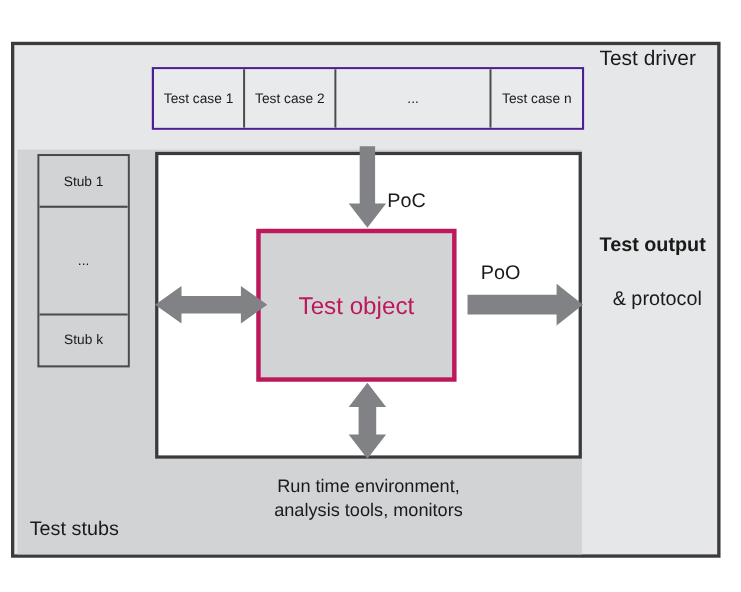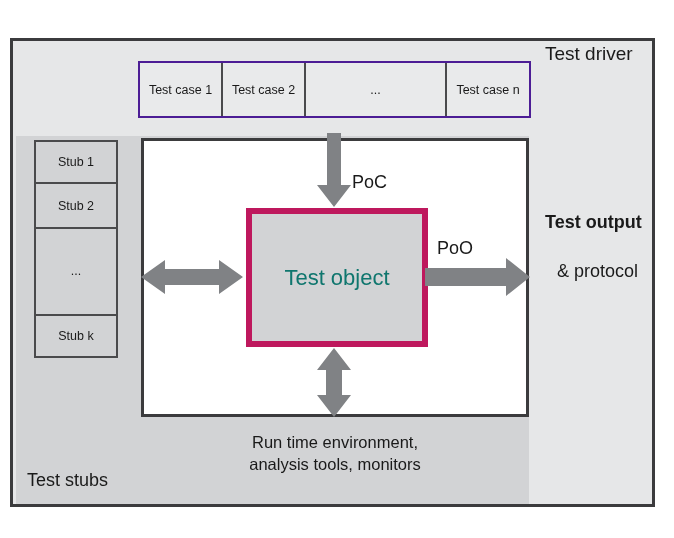--- a/index.html
+++ b/index.html
@@ -70,21 +70,21 @@
   .tc-w2 { width: 83px; }
   .tc-w3 { width: 141px; }
   .tc-w4 { width: 82px; }
 
   
   .stub-col {
     position: absolute;
     left: 34px;
     top: 140px;
     width: 84px;
-    height: 218px;
+    height: 194px;
     box-sizing: border-box;
     border: 2px solid #4a4a4c;
     background: #d2d3d5;
     display: flex;
     flex-direction: column;
   }
   .stub-cell {
     box-sizing: border-box;
     display: flex;
     align-items: center;
@@ -109,32 +109,32 @@
     width: 388px;
     height: 279px;
     box-sizing: border-box;
     background: #ffffff;
     border: 3px solid #3b3b3d;
   }
 
   
   .test-object {
     position: absolute;
-    left: 246px;
+    left: 233px;
     top: 208px;
     width: 182px;
     height: 139px;
     box-sizing: border-box;
     background: #d2d3d5;
-    border: 6px solid #be185d;
+    border: 4px solid #be185d;
     display: flex;
     align-items: center;
     justify-content: center;
     font-size: 22px;
-    color: #0f766e;
+    color: #be185d;
     white-space: nowrap;
   }
 
   
   .arrow-layer {
     position: absolute;
     left: 0; top: 0;
     width: 674px; height: 538px;
     pointer-events: none;
   }
@@ -167,21 +167,20 @@
 
   <div class="testcase-row">
     <div class="testcase-cell tc-w1">Test case 1</div>
     <div class="testcase-cell tc-w2">Test case 2</div>
     <div class="testcase-cell tc-w3">...</div>
     <div class="testcase-cell tc-w4">Test case n</div>
   </div>
 
   <div class="stub-col">
     <div class="stub-cell stub-h1">Stub 1</div>
-    <div class="stub-cell stub-h2">Stub 2</div>
     <div class="stub-cell stub-h3">...</div>
     <div class="stub-cell stub-h4">Stub k</div>
   </div>
 
   <div class="white-panel"></div>
 
   <div class="test-object">Test object</div>
 
   <svg class="arrow-layer" viewBox="0 0 674 538" xmlns="http://www.w3.org/2000/svg">
 

